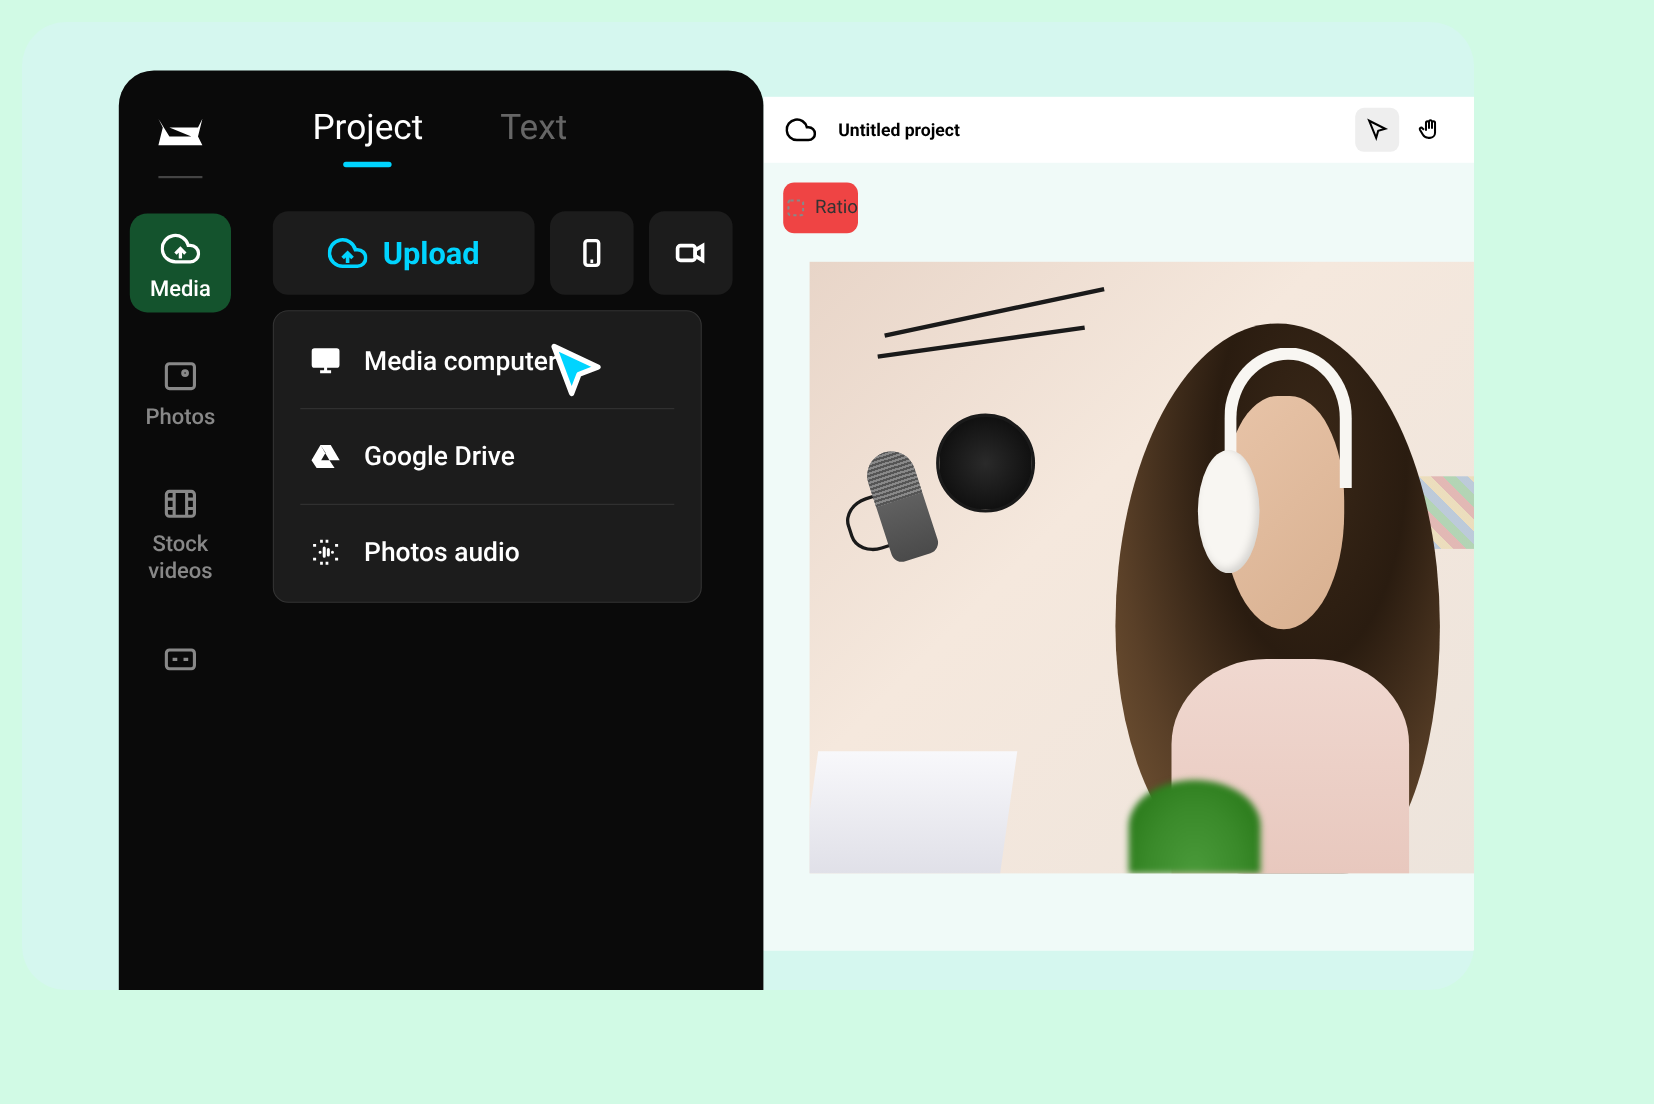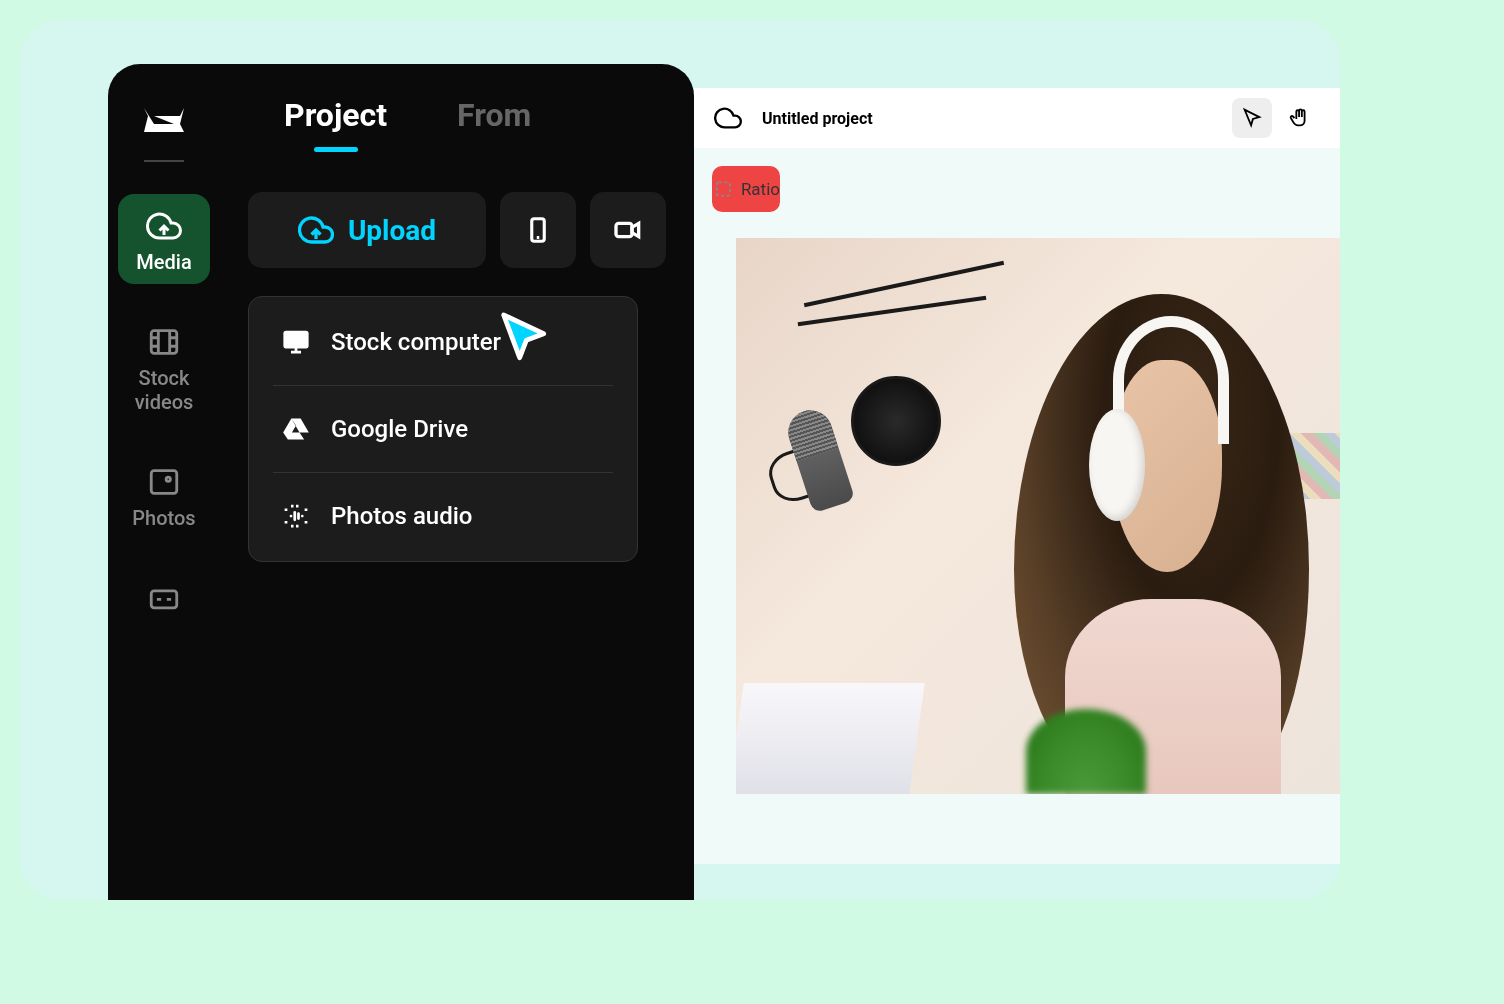--- a/index.html
+++ b/index.html
@@ -116,21 +116,21 @@
     
     .tabs {
       display: flex;
       gap: 70px;
       margin-bottom: 40px;
       padding-left: 36px;
     }
     
     .tab {
       font-size: 32px;
-      font-weight: 700;
+      font-weight: 400;
       color: #666;
       position: relative;
       cursor: pointer;
       padding-bottom: 18px;
     }
     
     .tab.active {
       color: #fff;
     }
     
@@ -142,21 +142,21 @@
       transform: translateX(-50%);
       width: 44px;
       height: 5px;
       background: #00d4ff;
       border-radius: 3px;
     }
     
     .action-buttons {
       display: flex;
       gap: 14px;
-      margin-bottom: 28px;
+      margin-bottom: 14px;
     }
     
     .action-btn {
       background: #1c1c1c;
       border-radius: 14px;
       height: 76px;
       display: flex;
       align-items: center;
       justify-content: center;
       cursor: pointer;
@@ -549,52 +549,52 @@
               <path d="M12 12v6M9 15l3-3 3 3"></path>
             </svg>
         </div>
         <span class="sidebar-label">Media</span>
       </div>
 
       <div class="sidebar-item spacer">
         <div class="sidebar-icon">
           <svg width="34" height="34" viewBox="0 0 24 24">
               <rect x="3" y="4" width="18" height="16" rx="2"></rect>
-              <path d="M8 4v16M16 4v16M3 9h5M16 9h5M3 15h5M16 15h5"></path>
-            </svg>
-        </div>
-        <span class="sidebar-label">Stock videos</span>
+              <circle cx="15" cy="10" r="1.5"></circle>
+            </svg>
+        </div>
+        <span class="sidebar-label">Photos</span>
       </div>
 
       <div class="sidebar-item spacer">
         <div class="sidebar-icon">
           <svg width="34" height="34" viewBox="0 0 24 24">
               <rect x="3" y="4" width="18" height="16" rx="2"></rect>
-              <circle cx="15" cy="10" r="1.5"></circle>
-            </svg>
-        </div>
-        <span class="sidebar-label">Photos</span>
+              <path d="M8 4v16M16 4v16M3 9h5M16 9h5M3 15h5M16 15h5"></path>
+            </svg>
+        </div>
+        <span class="sidebar-label">Stock videos</span>
       </div>
 
 
 
       <div class="sidebar-item spacer">
         <div class="sidebar-icon">
           <svg width="34" height="34" viewBox="0 0 24 24">
               <rect x="3" y="7" width="18" height="12" rx="2"></rect>
               <path d="M7 13h3M14 13h3"></path>
             </svg>
         </div>
       </div>
     </div>
 
     <div class="main-panel">
       <div class="tabs">
         <div class="tab active">Project</div>
-        <div class="tab">From</div>
+        <div class="tab">Text</div>
       </div>
 
       <div class="action-buttons">
         <div class="action-btn upload-btn">
           <svg width="36" height="36" viewBox="0 0 24 24" fill="none" stroke="#00d4ff" stroke-width="2.2">
               <path d="M18 10h-1.26A8 8 0 1 0 9 20h9a5 5 0 0 0 0-10z"></path>
               <path d="M12 12v6M9 15l3-3 3 3"></path>
             </svg>
           <span>Upload</span>
         </div>
@@ -613,21 +613,21 @@
       </div>
 
       <div class="dropdown">
         <div class="dropdown-item">
           <div class="dropdown-icon">
             <svg width="30" height="30" viewBox="0 0 24 24" fill="none" stroke="#fff" stroke-width="2.2">
                 <rect x="3" y="4" width="18" height="12" rx="1"></rect>
                 <path d="M8 20h8M12 16v4"></path>
               </svg>
           </div>
-          <span>Stock computer</span>
+          <span>Media computer</span>
         </div>
         <div class="dropdown-divider"></div>
         <div class="dropdown-item">
           <div class="dropdown-icon">
             <svg width="28" height="28" viewBox="0 0 24 24">
                 <path d="M8 3h8l7 12h-8L8 3zM1 15l4 6h14l-4-6H1zM8 3L1 15l4 6 7-12L8 3z"></path>
               </svg>
           </div>
           <span>Google Drive</span>
         </div>

